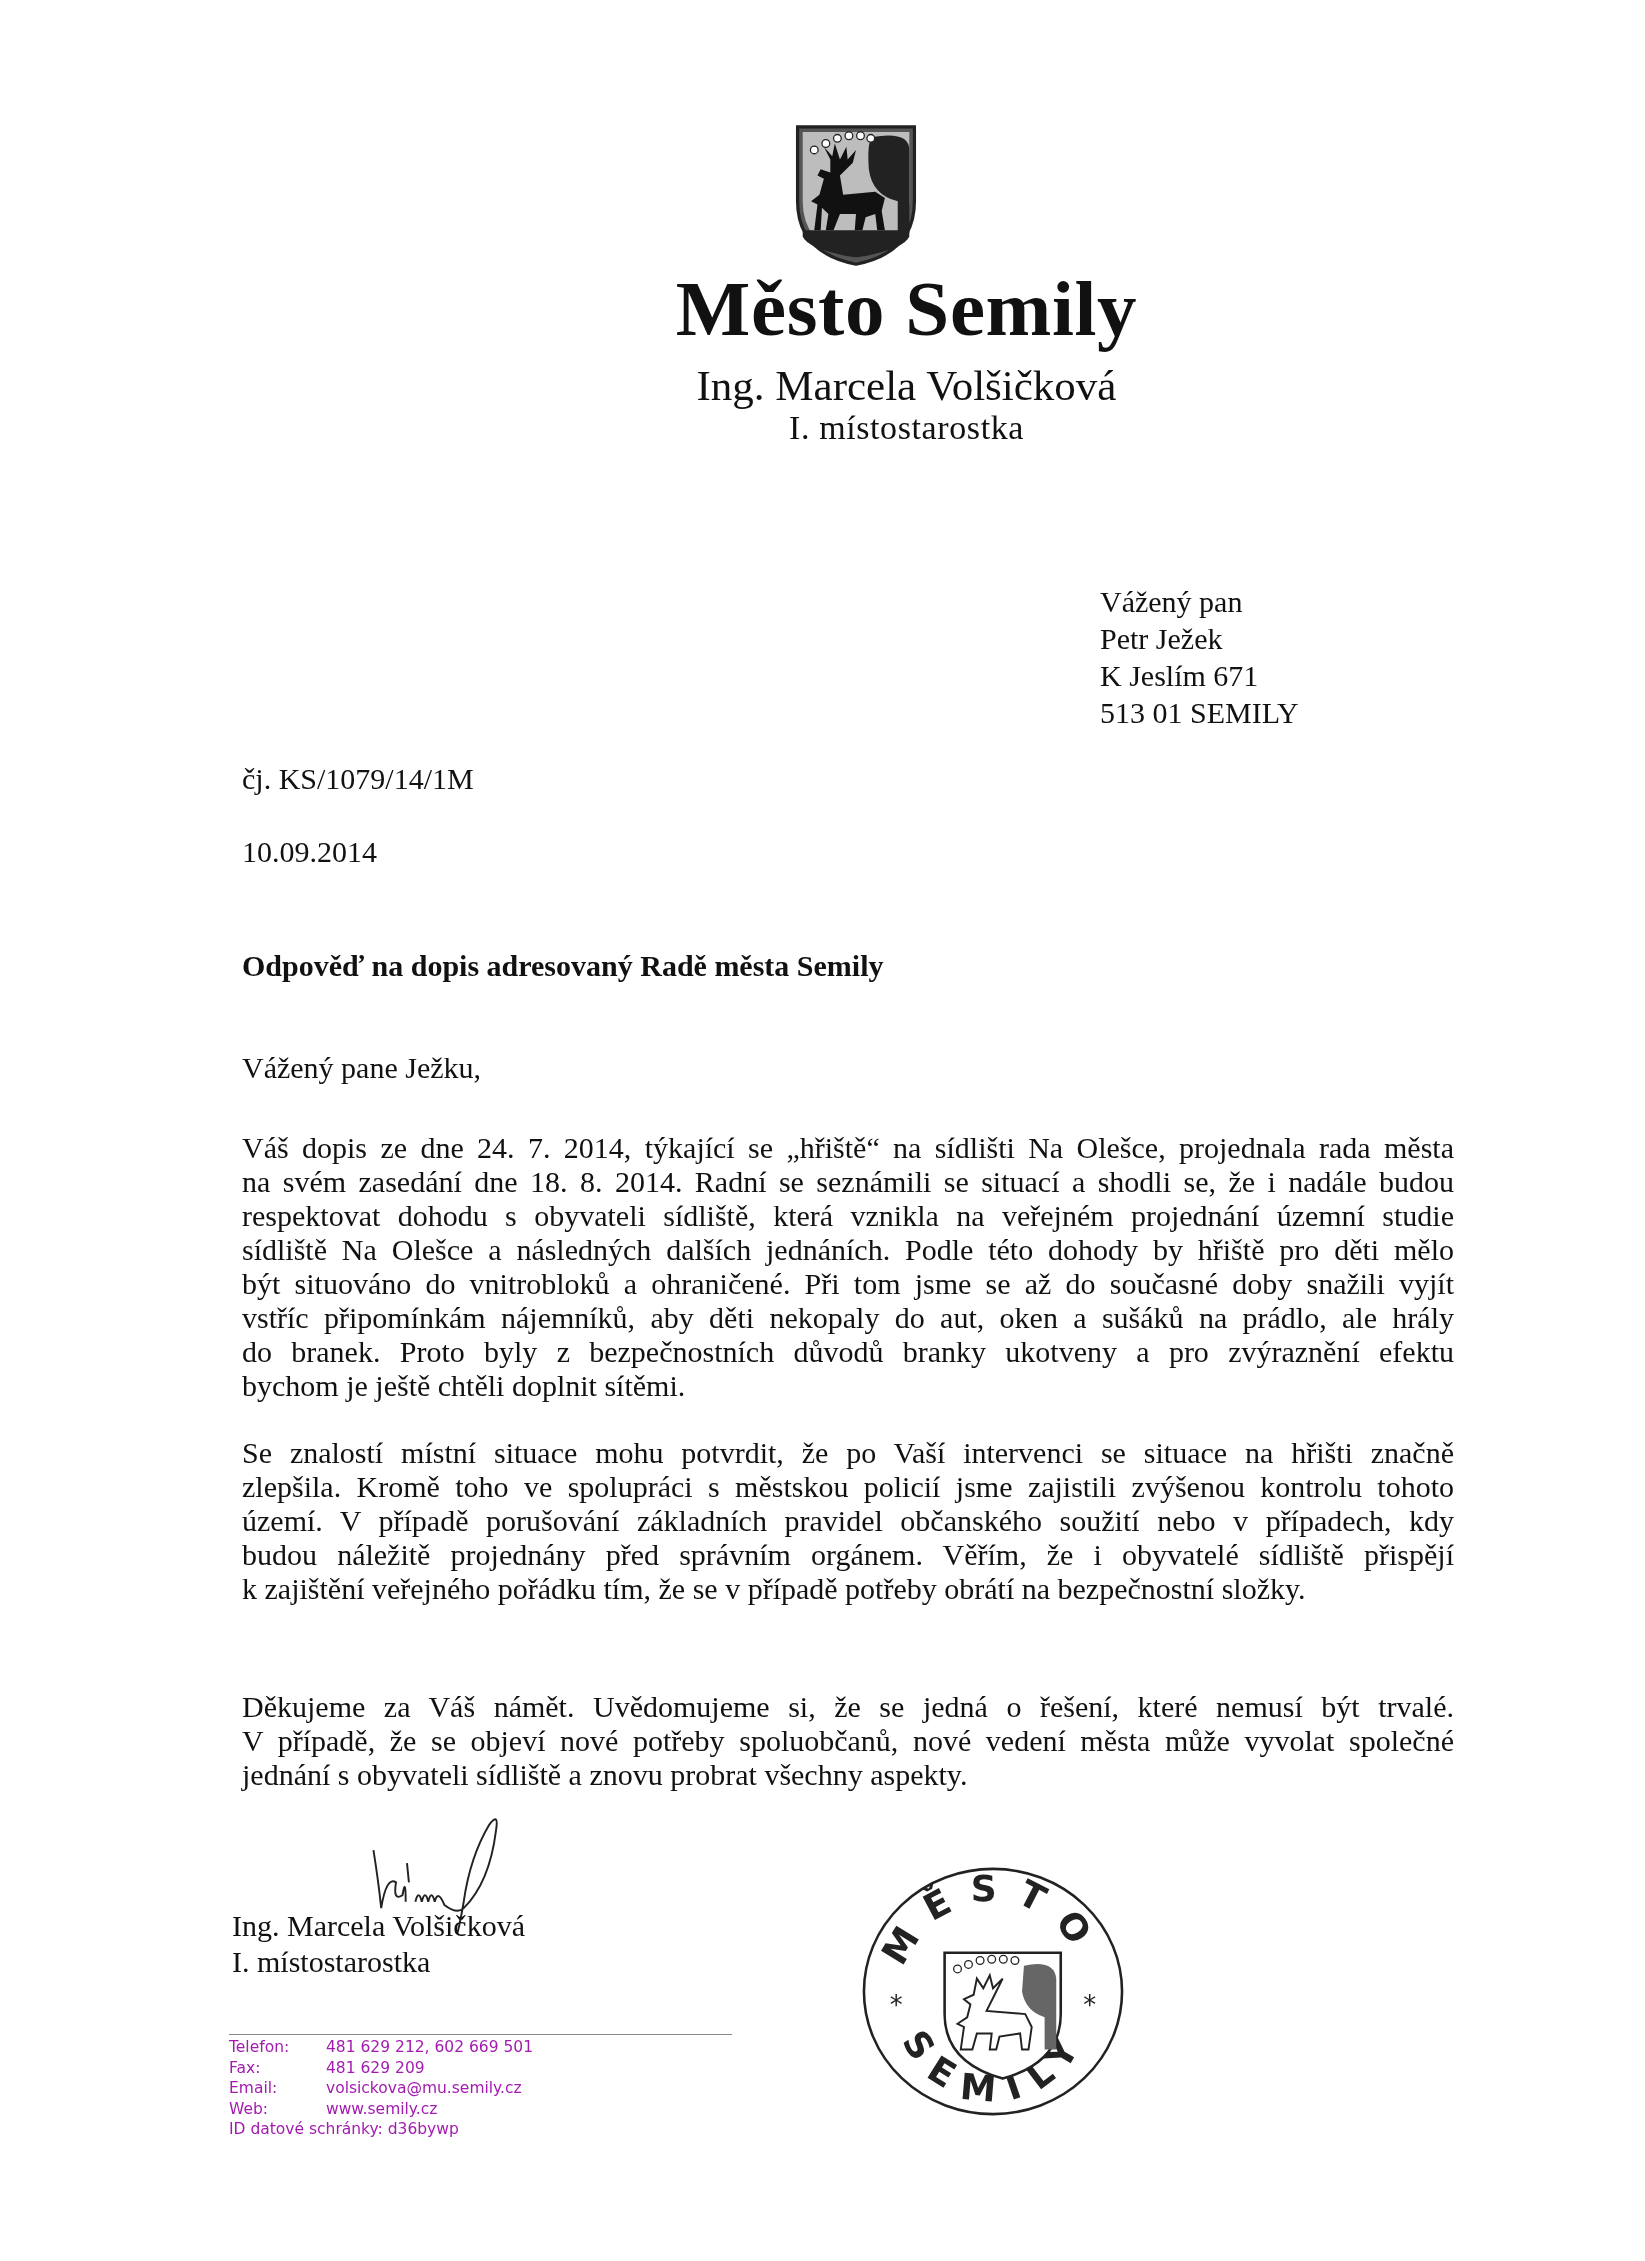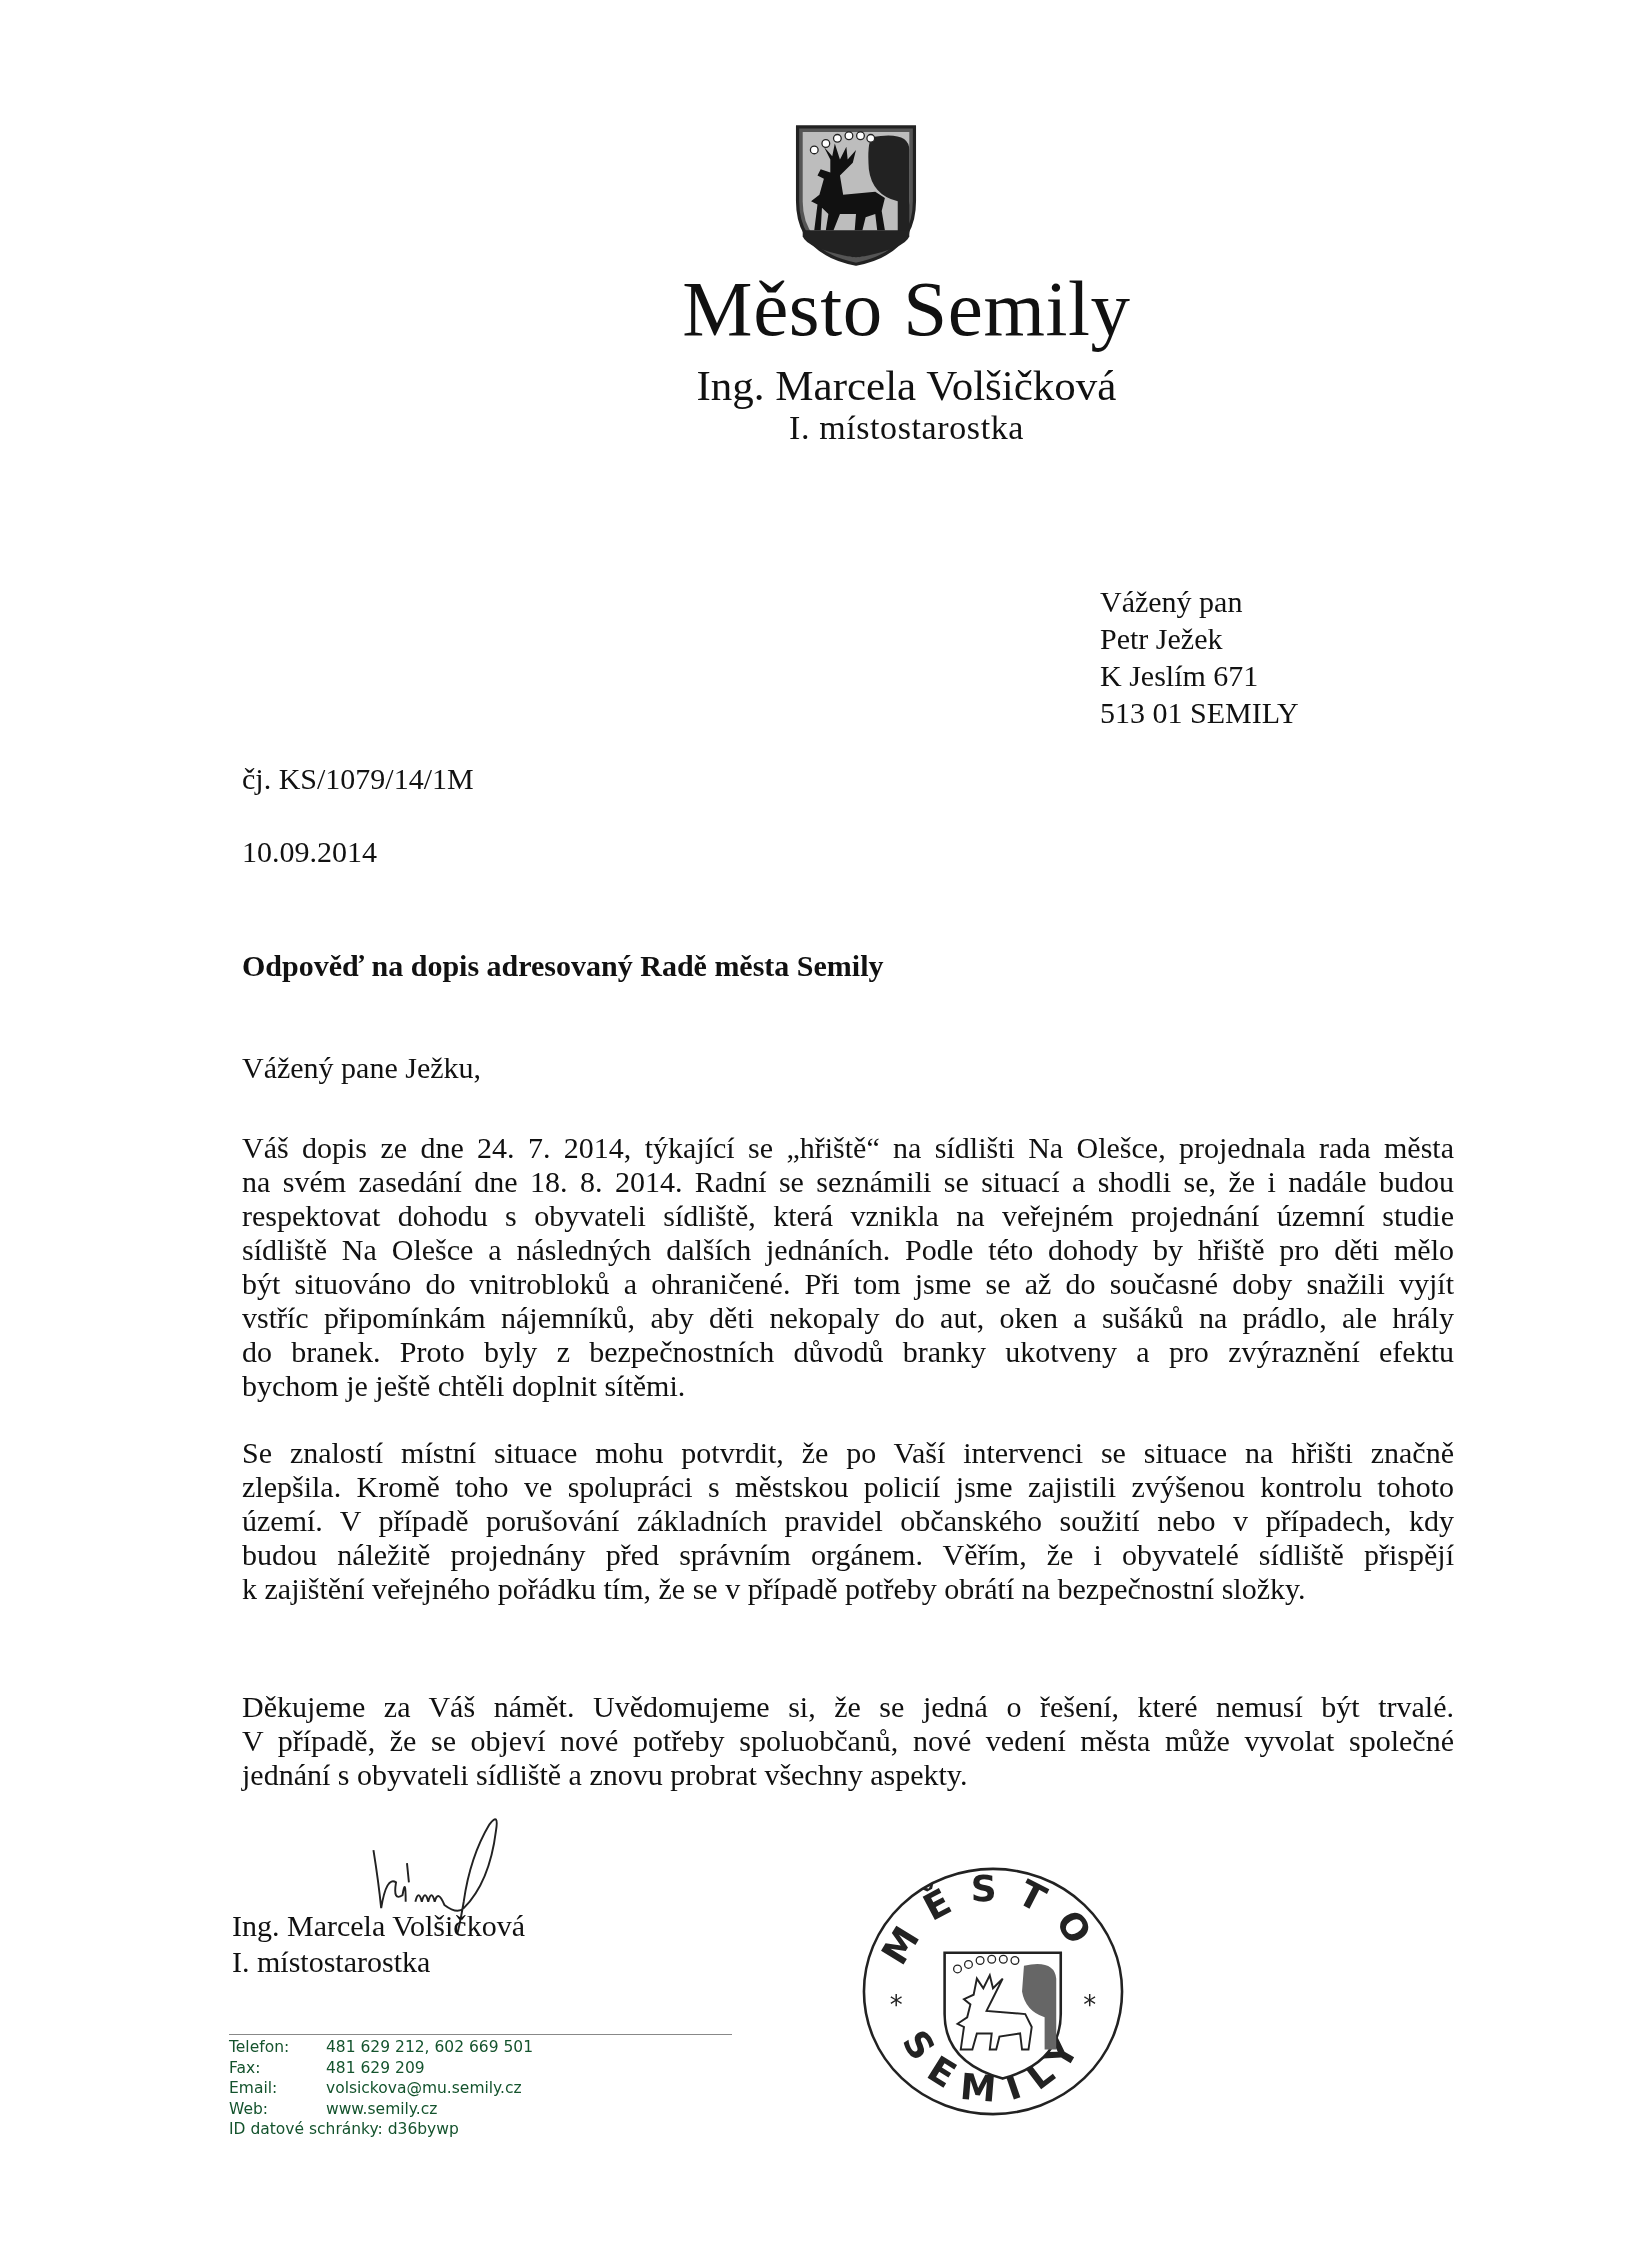--- a/index.html
+++ b/index.html
@@ -3,21 +3,21 @@
 <meta charset="utf-8">
 <style>
   html, body { margin: 0; padding: 0; background: #ffffff; }
   body { width: 1645px; height: 2261px; position: relative; overflow: hidden; color: #111; }
   .serif { font-family: "Liberation Serif", "DejaVu Serif", serif; }
   .sans  { font-family: "DejaVu Sans", "Liberation Sans", sans-serif; }
   .abs { position: absolute; }
 
   
   #crest { left: 795px; top: 124px; width: 122px; height: 143px; }
-  #title { left: 0; width: 100%; top: 264px; text-align: center; font-size: 79px; font-weight: normal; letter-spacing: 0.6px; padding-left: 168px; box-sizing: border-box; }
+  #title { left: 0; width: 100%; top: 264px; text-align: center; font-size: 79px; font-weight: bold; letter-spacing: 0.6px; padding-left: 168px; box-sizing: border-box; }
   #person { left: 0; width: 100%; top: 361px; text-align: center; font-size: 43px; padding-left: 168px; box-sizing: border-box; }
   #role { left: 0; width: 100%; top: 409px; text-align: center; font-size: 34px; padding-left: 168px; box-sizing: border-box; letter-spacing: 0.6px; }
 
   
   #addressee { left: 1100px; top: 583px; font-size: 30px; line-height: 37px; }
   #ref { left: 242px; top: 762px; font-size: 30px; }
   #date { left: 242px; top: 835px; font-size: 30px; }
   #subject { left: 242px; top: 949px; font-size: 30px; font-weight: bold; }
 
   
@@ -31,21 +31,21 @@
 
   
   #signature { left: 367px; top: 1805px; width: 245px; height: 129px; }
   #signer { left: 232px; top: 1908px; font-size: 30px; line-height: 36px; }
 
   
   #stamp { left: 851px; top: 1856px; width: 284px; height: 271px; }
 
   
   #footer-rule { left: 229px; top: 2034px; width: 503px; height: 0; border-top: 1.9px solid #888; }
-  #contacts { left: 229px; top: 2037px; font-size: 15.5px; line-height: 20.6px; color: #14532d; }
+  #contacts { left: 229px; top: 2037px; font-size: 15.5px; line-height: 20.6px; color: #a21caf; }
   #contacts .row { display: flex; }
   #contacts .lbl { width: 97px; }
   #contacts .full { white-space: nowrap; }
 </style>
 </head>
 <body>
 
 <svg id="crest" class="abs" viewBox="0 0 190 222">
   <path d="M4 4 H186 V120 Q186 200 95 218 Q4 200 4 120 Z" fill="#555" stroke="#222" stroke-width="5"></path>
   <path d="M12 12 H178 V120 Q178 192 95 208 Q12 192 12 120 Z" fill="#bdbdbd"></path>

